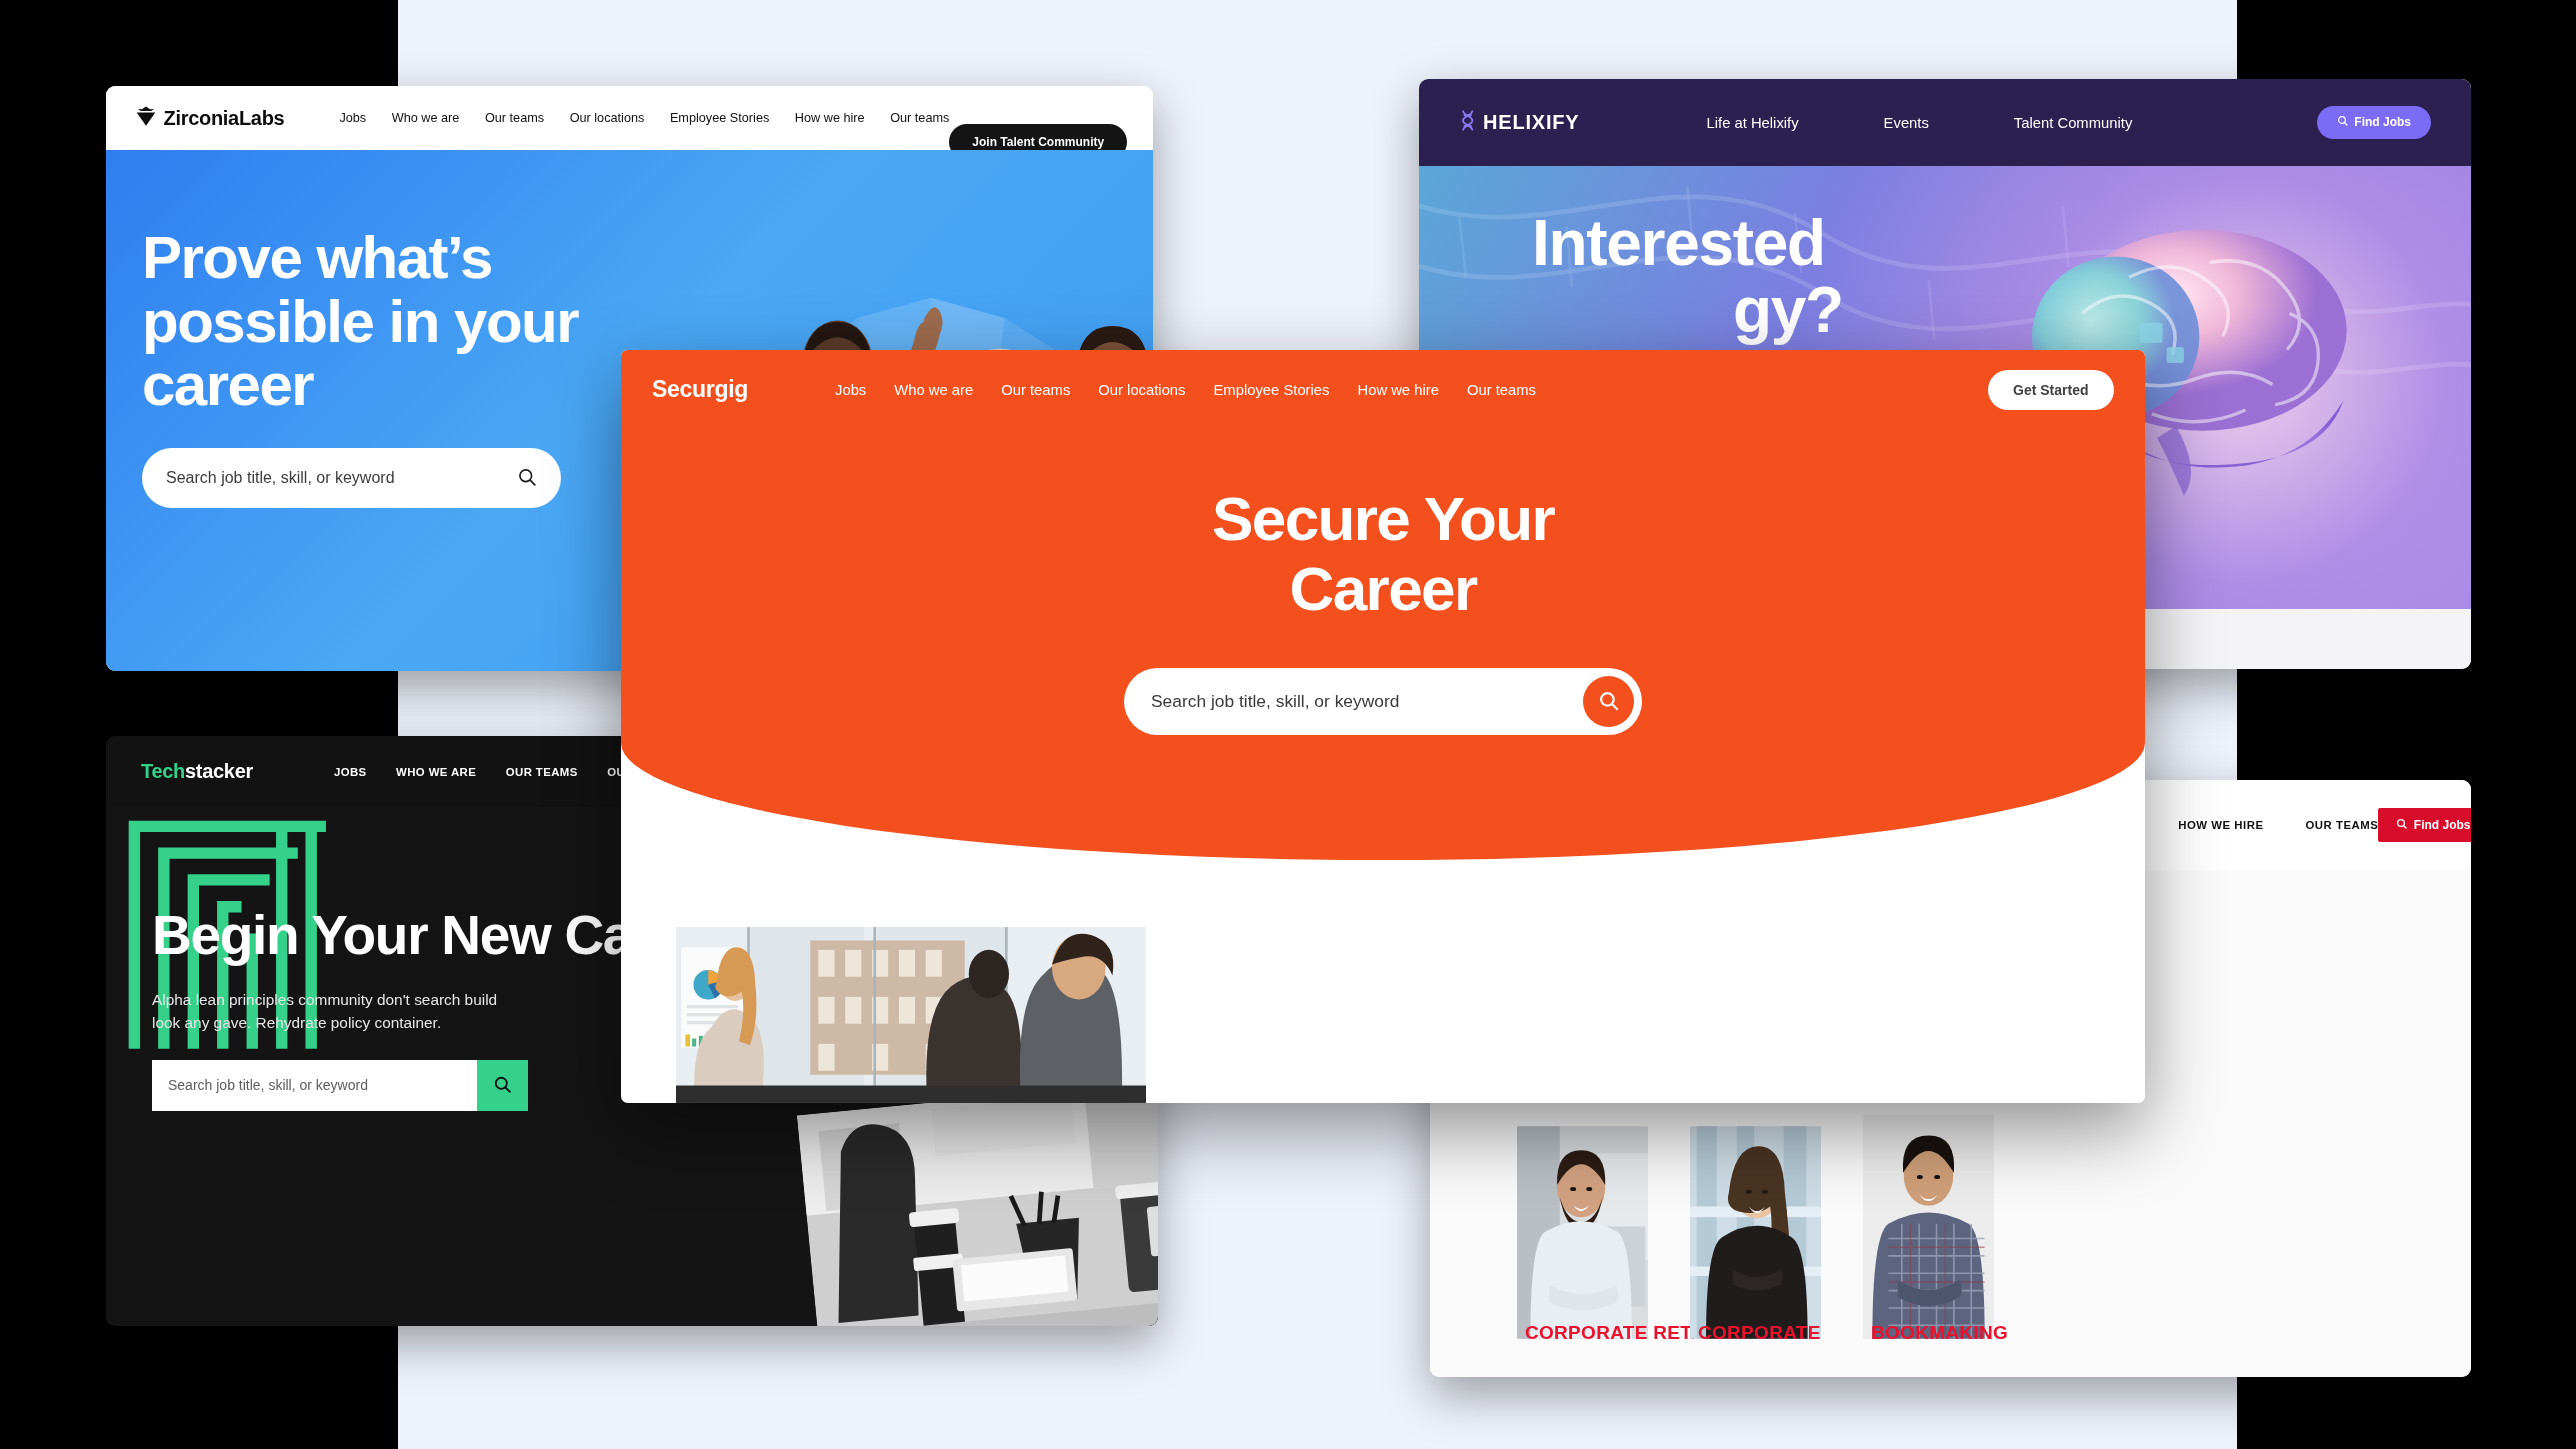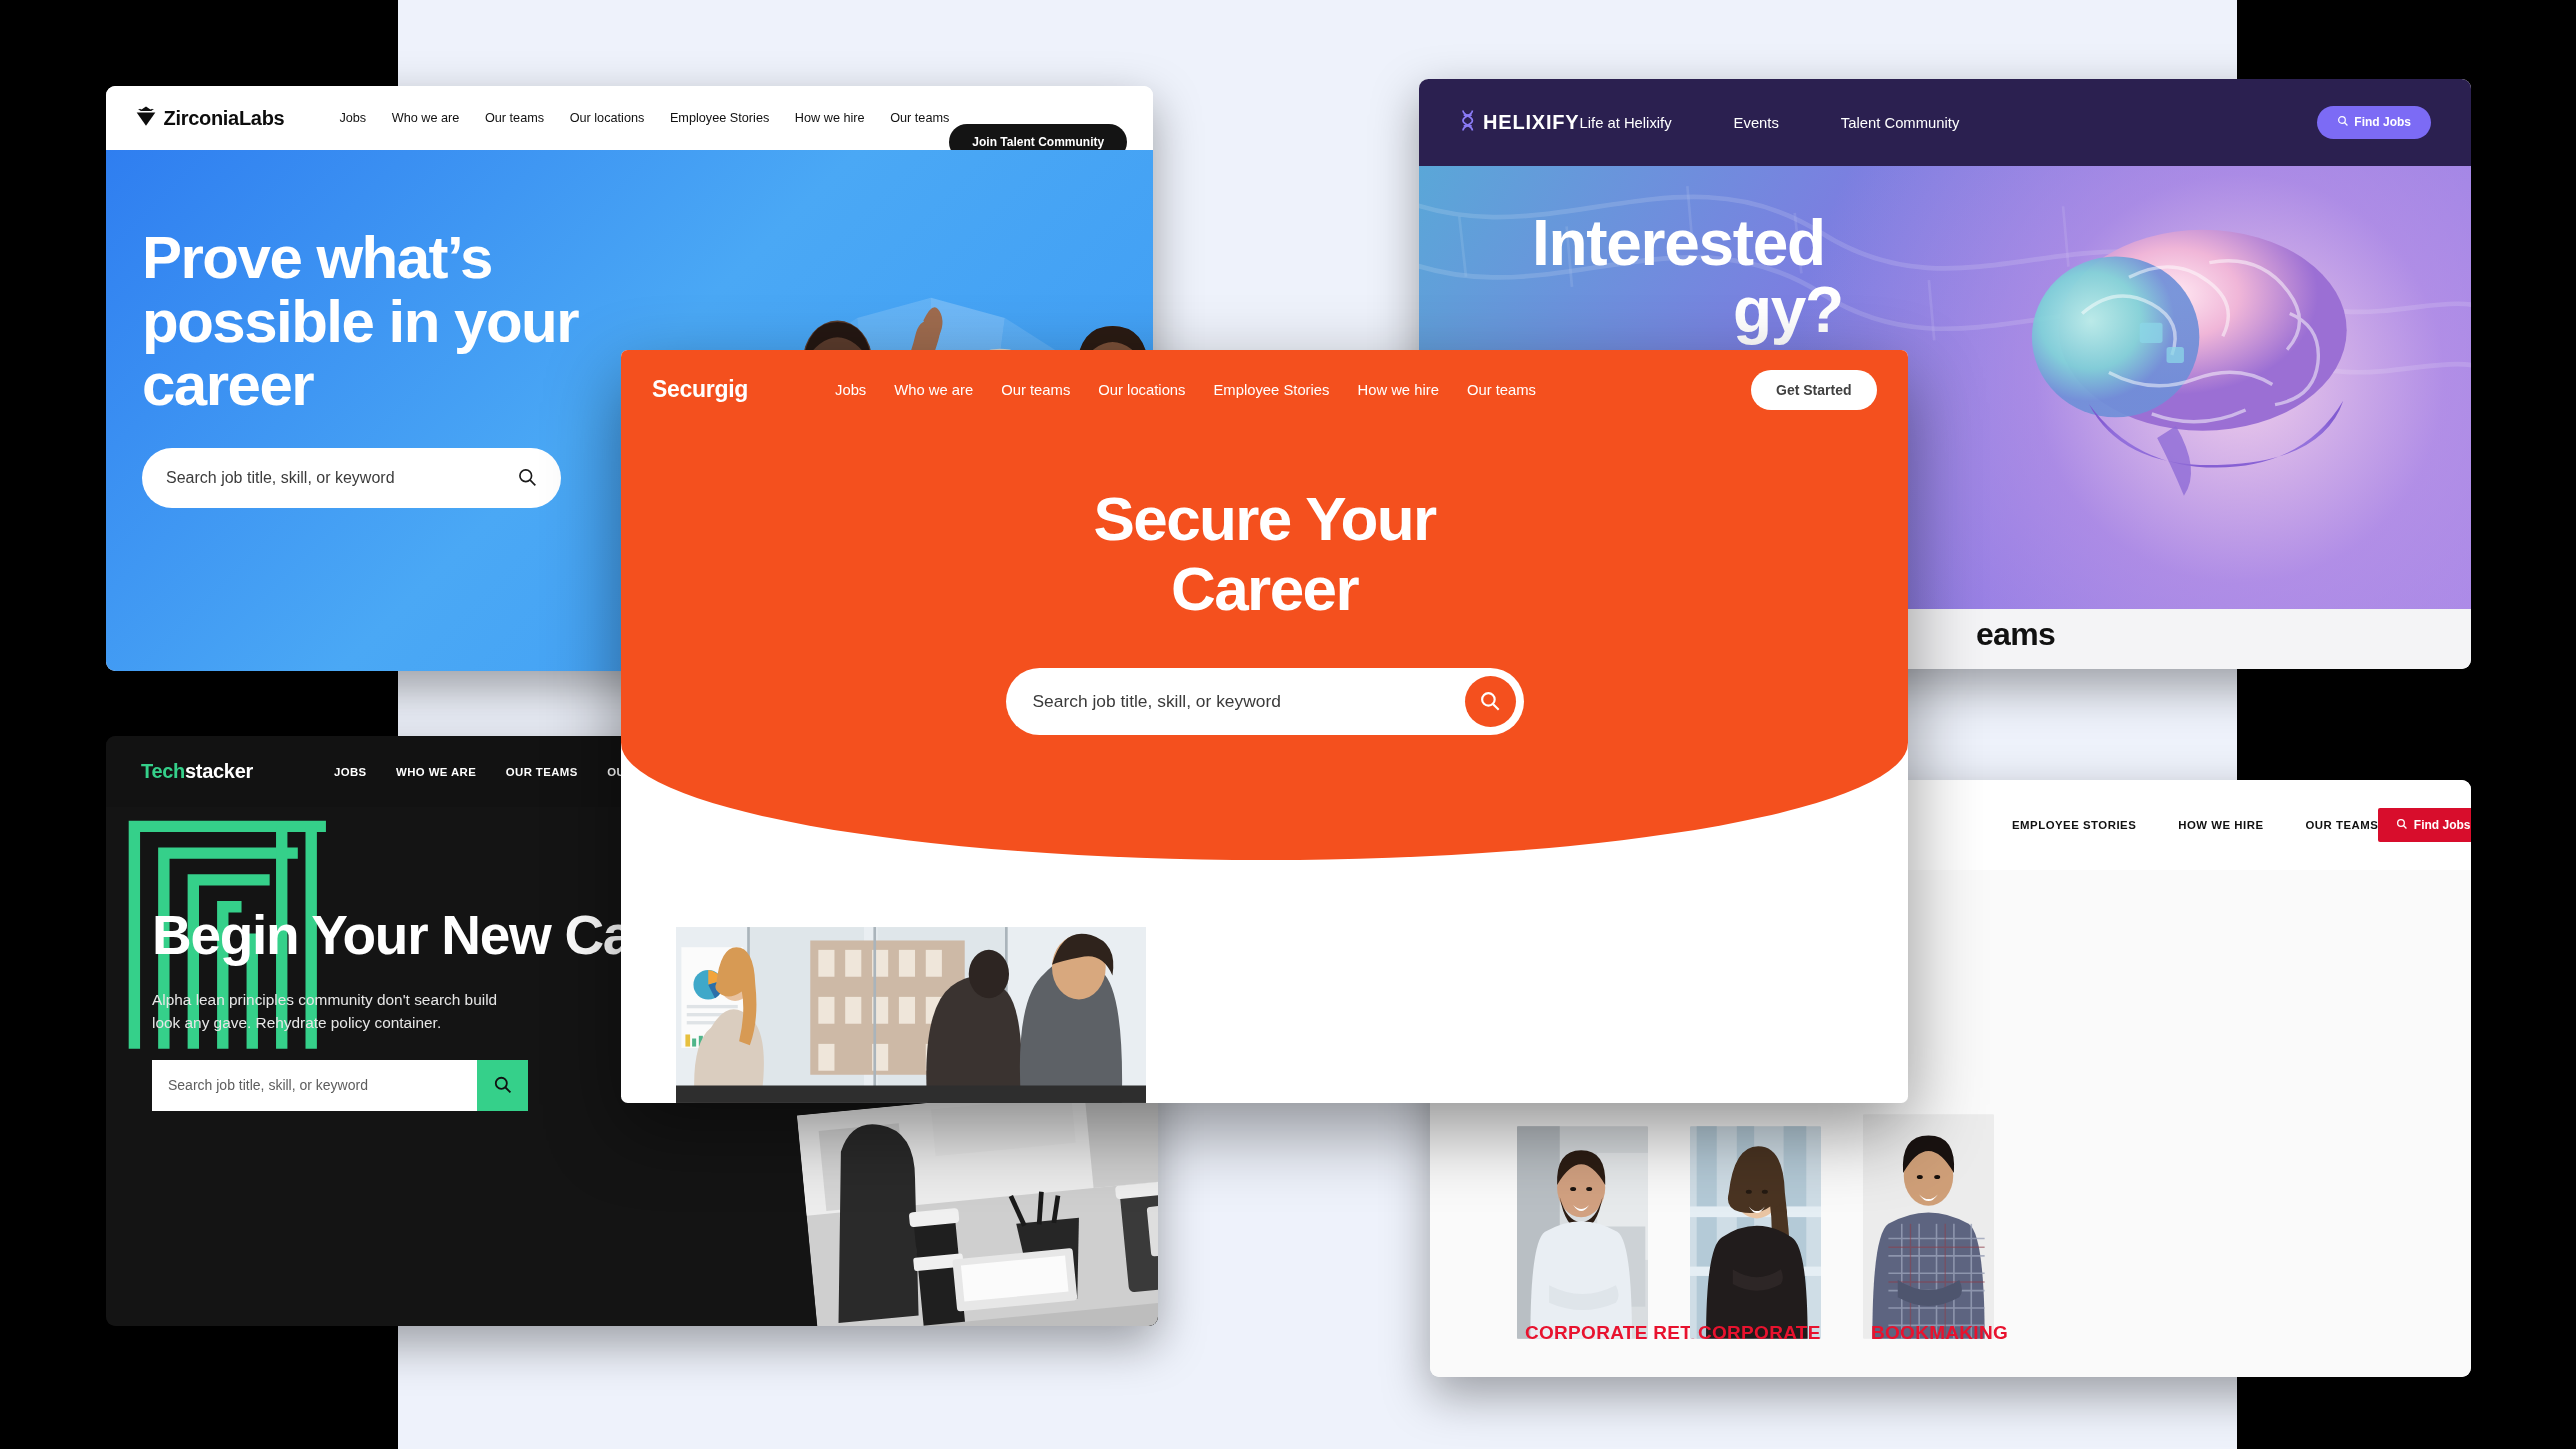--- a/index.html
+++ b/index.html
@@ -61,21 +61,21 @@
   .z-search .ph { font-size: 16px; color: #3c3c3c; }
   .z-search .mg { margin-left: auto; }
   .z-people { position: absolute; left: 604px; top: 133px; width: 510px; height: 255px; z-index:2; }
 
   
   
   
   #card-helixify { left: 1419px; top: 79px; width: 1052px; height: 590px; }
   .h-nav { height: 87px; background: #2b2050; display: flex; align-items: center; padding: 0 40px; }
   .h-logo { display:flex; align-items:center; gap:6.7px; color:#fff; font-size:20px; font-weight:800; letter-spacing:0.8px; }
-  .h-links { display:flex; gap: 62px; }
+  .h-links { display:flex; gap: 85px; margin-left: 127px; }
   .h-links span { color:#fff; font-size:14.8px; white-space: nowrap; }
   .h-cta {
     margin-left:auto; background:#7c6bf5; color:#fff; border:none; border-radius:20px;
     padding: 9.4px 20px; font-size: 12px; font-weight:700; font-family:inherit;
     display:flex; align-items:center; gap:6px; cursor:pointer; white-space:nowrap;
   }
   .h-hero {
     position: relative; height: 443px; overflow:hidden;
     background:
       radial-gradient(circle at 78% 48%, rgba(245,210,235,.95) 0%, rgba(190,150,230,.6) 24%, rgba(120,110,220,0) 52%),
@@ -123,21 +123,21 @@
   .r-copy { position:absolute; left: 321px; top: 172px; width: 174px; font-size: 11.4px; line-height:1.6; color:#4a4a4a; }
   .r-tiles { position:absolute; left: 87px; bottom: 38px; display:flex; gap: 42px; align-items:flex-end; }
   .r-tile { position:relative; }
   .r-tile .ph { display:block; border-radius:1.3px; }
   .r-tile .lbl { position:absolute; left: 8px; bottom: -5.4px; color:#e8122e; font-size: 19px; font-weight: 900; letter-spacing:0.3px; white-space:nowrap; }
 
   
   
   
   #card-securgig {
-    left: 621px; top: 350px; width: 1287px; height: 753px;
+    left: 621px; top: 350px; width: 1524px; height: 753px;
     background:#ffffff; border-radius: 6.7px; z-index: 40;
     box-shadow: 0 27px 74px rgba(0,0,0,0.42);
   }
   .s-orange {
     position:absolute; left:0; top:0; width:100%; height: 510px;
     background:#f4501e;
     border-bottom-left-radius: 100% 46%;
     border-bottom-right-radius: 100% 46%;
   }
   .s-nav { position:relative; z-index:5; height: 79px; display:flex; align-items:center; padding: 0 31px; }

